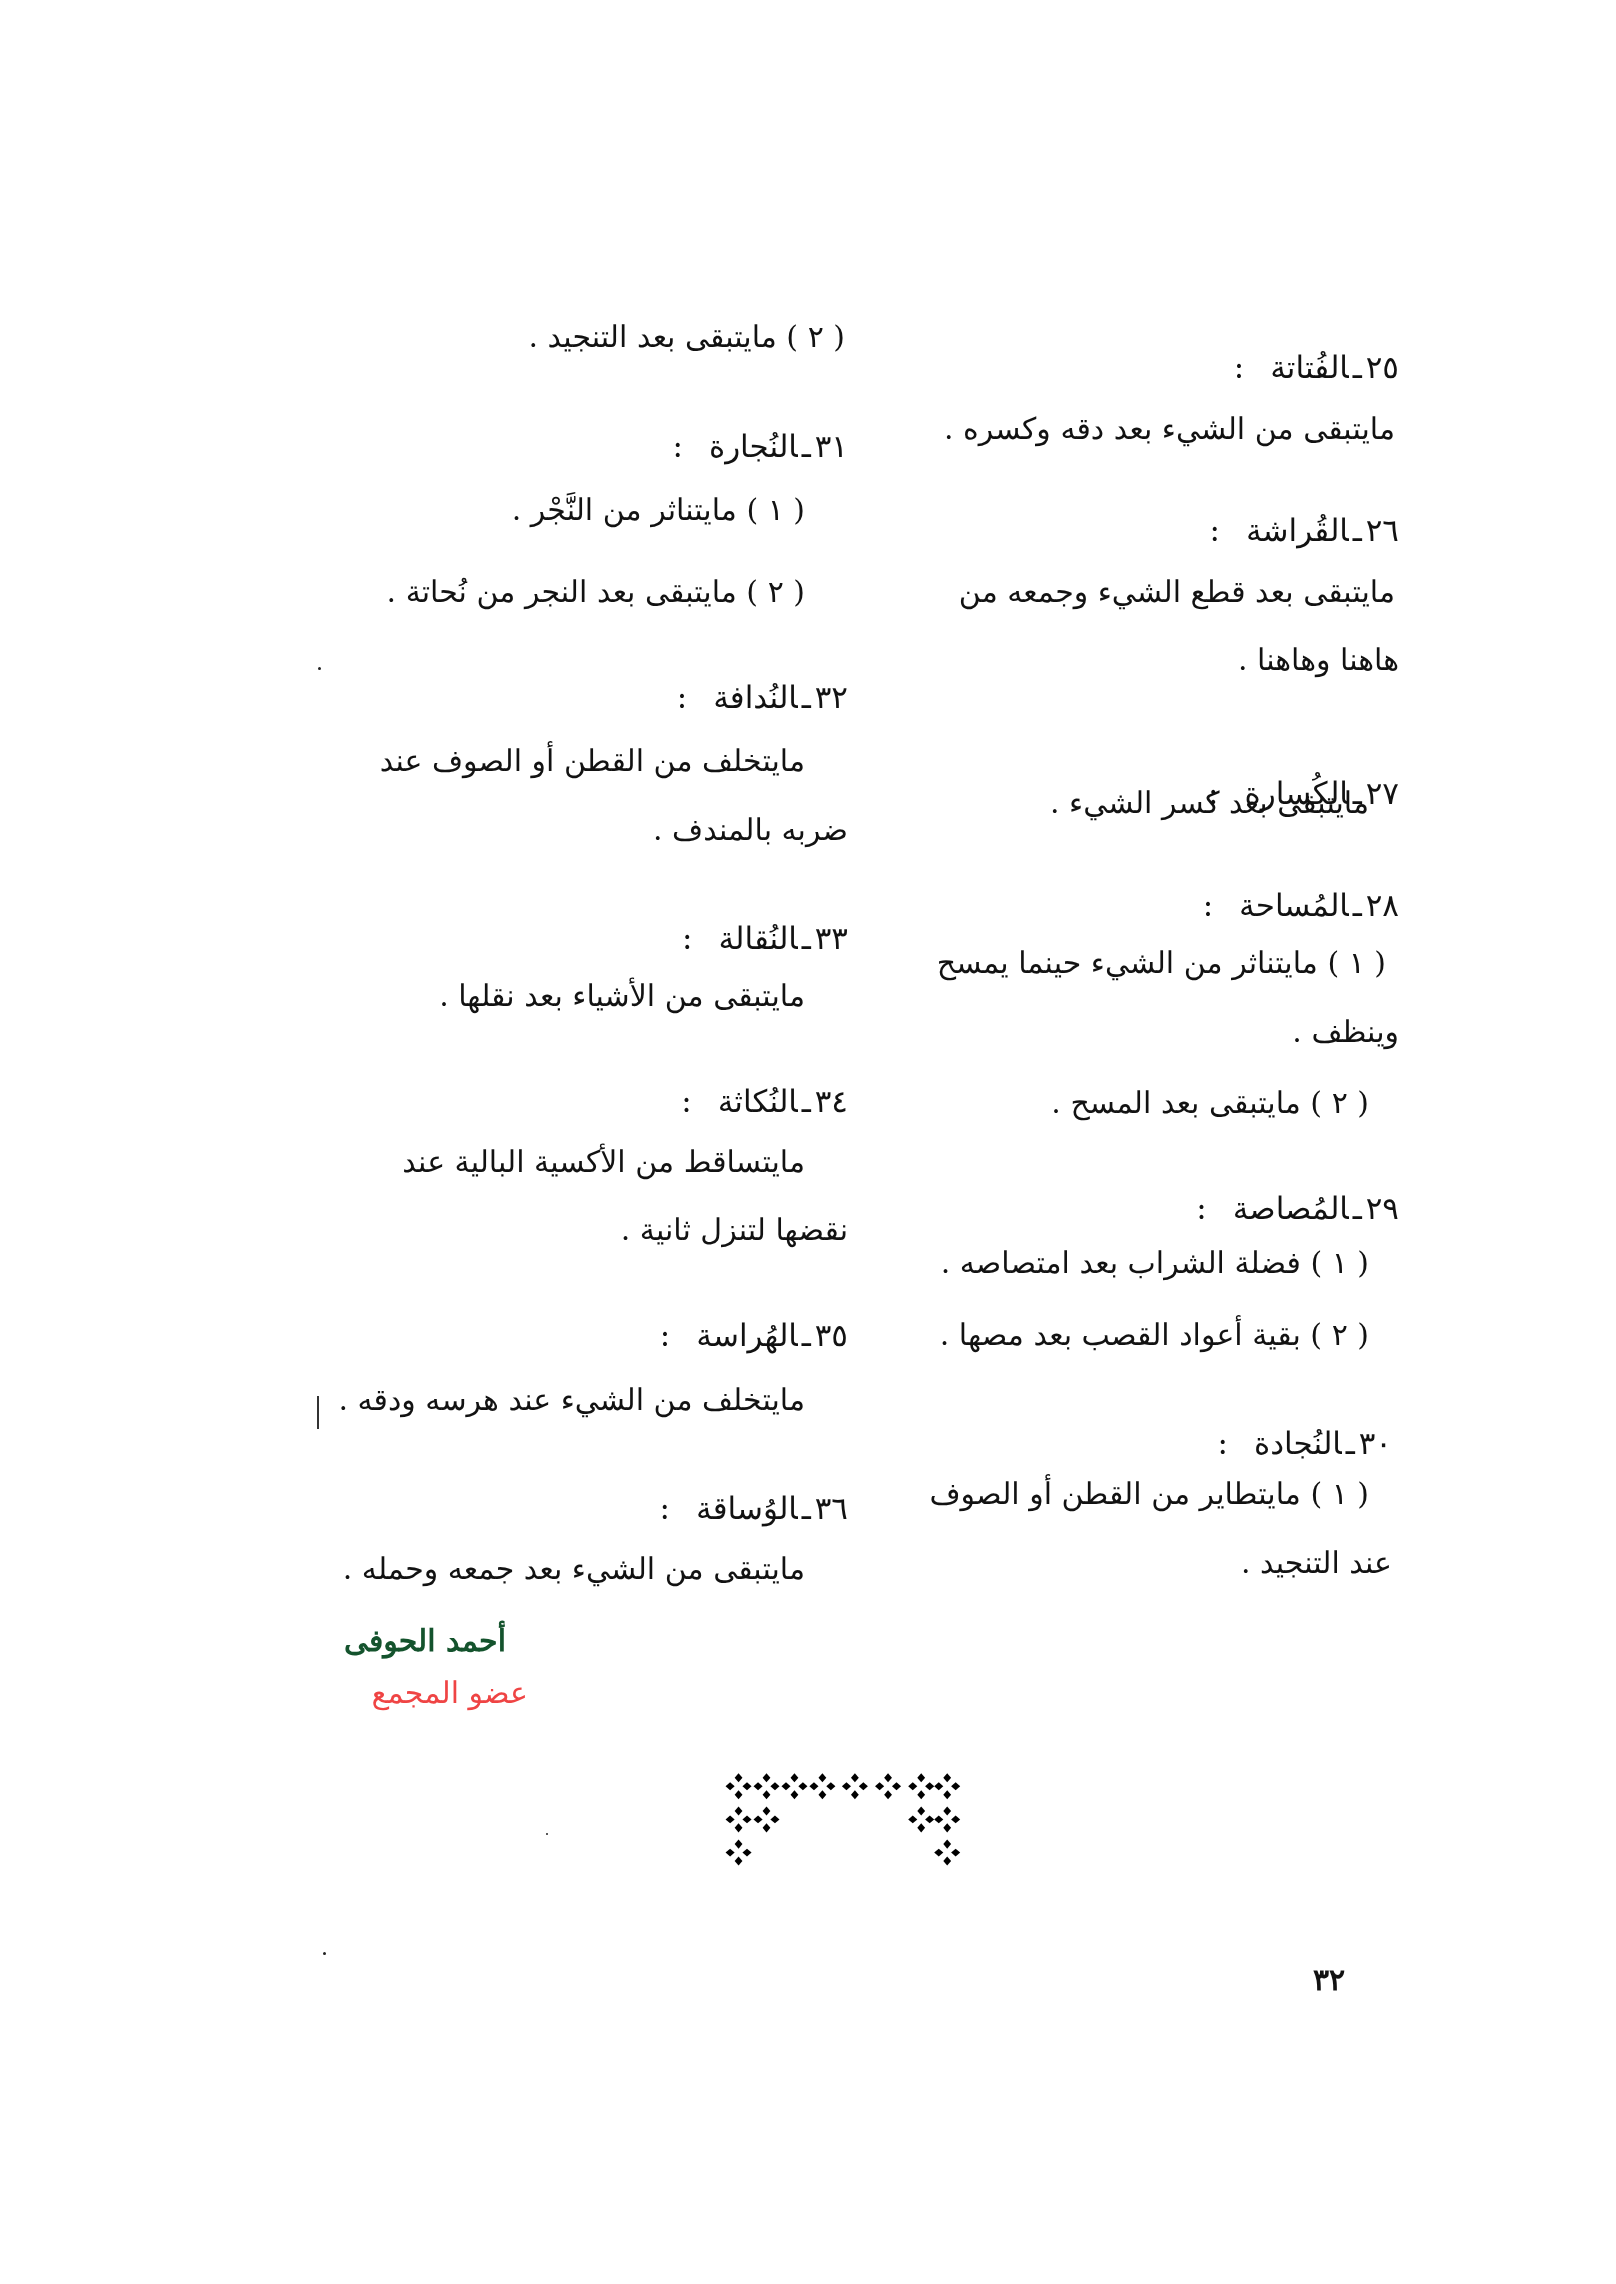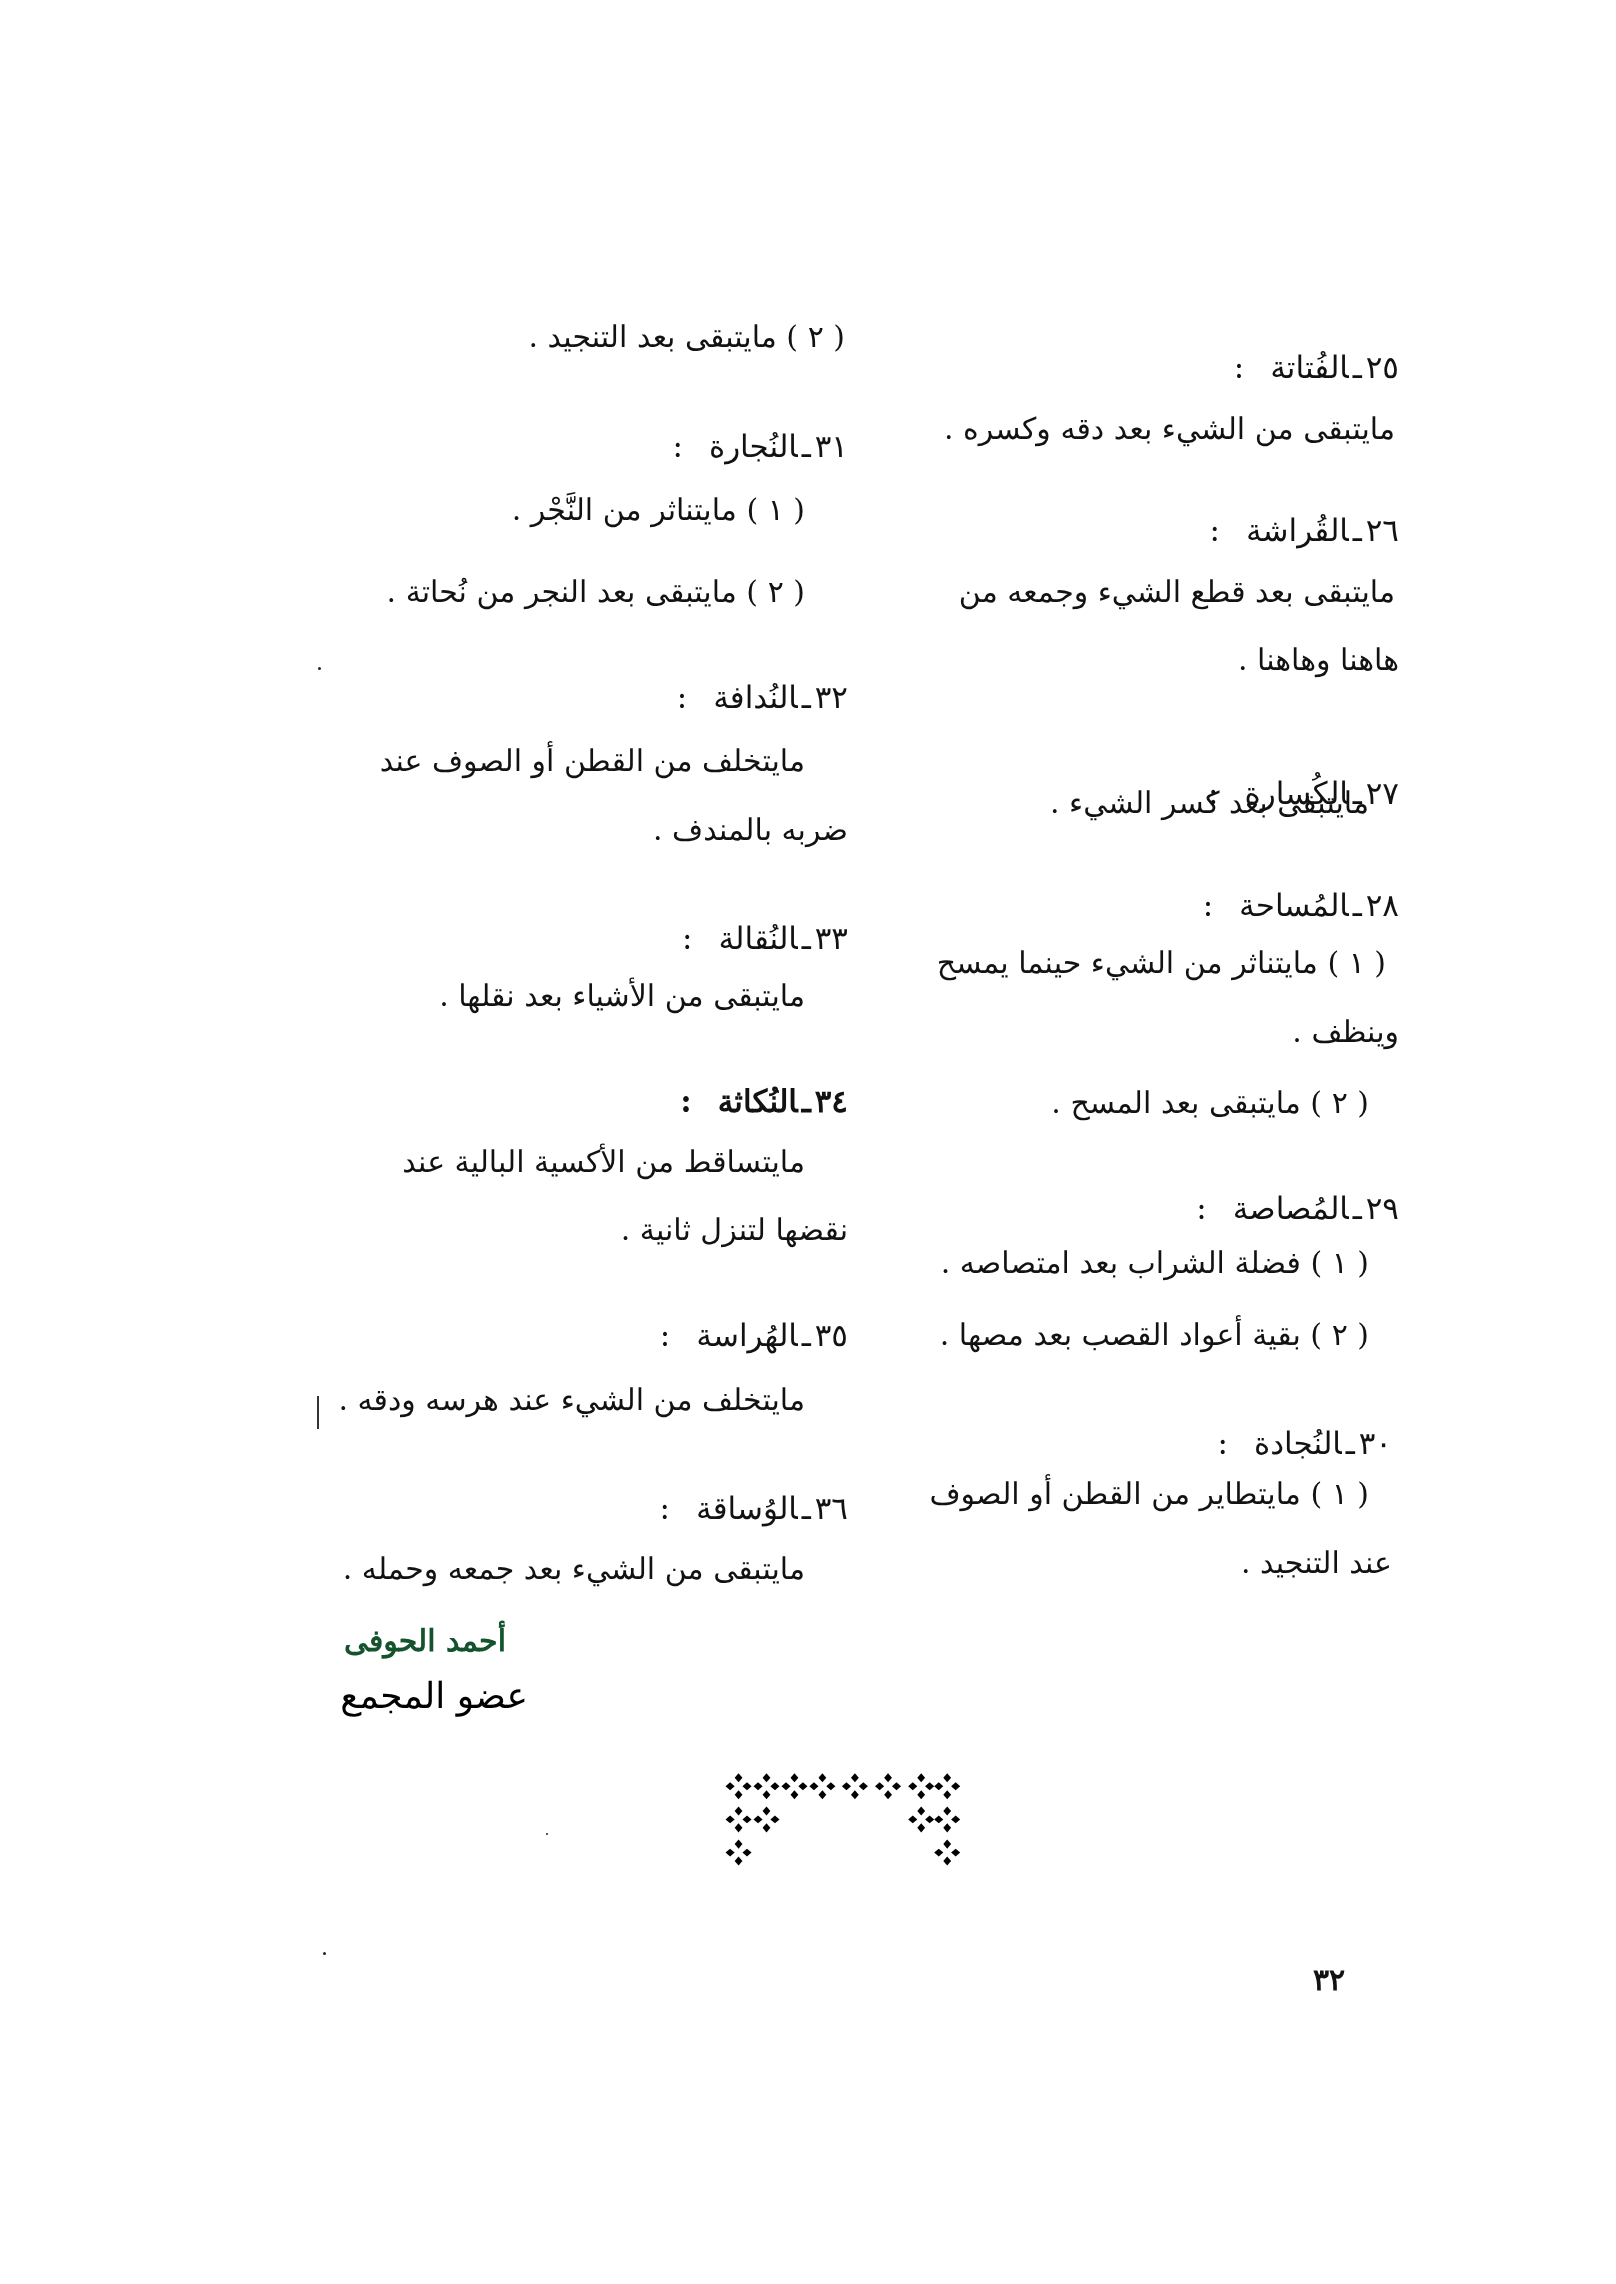--- a/index.html
+++ b/index.html
@@ -39,24 +39,24 @@
     .signature-name {
       position: absolute;
       font-size: 30px;
       font-weight: bold;
       direction: rtl;
       white-space: nowrap;
       color: #14532d;
     }
     .signature-title {
       position: absolute;
-      font-size: 36px;
+      font-size: 30px;
       direction: rtl;
       white-space: nowrap;
-      color: #000000;
+      color: #ef4444;
     }
     .page-number {
       position: absolute;
       font-size: 30px;
       font-weight: bold;
       direction: rtl;
       color: #111;
     }
     .ornament {
       position: absolute;
@@ -129,21 +129,21 @@
     <span class="num">٣٢</span><span class="dash">ـ</span><span>النُدافة</span><span class="colon">:</span>
   </div>
   <div class="line" style="right:812px; top:743px;">مايتخلف من القطن أو الصوف عند</div>
   <div class="line" style="right:769px; top:812px;">ضربه بالمندف .</div>
 
   <div class="line heading" style="right:769px; top:903px;">
     <span class="num">٣٣</span><span class="dash">ـ</span><span>النُقالة</span><span class="colon">:</span>
   </div>
   <div class="line" style="right:812px; top:978px;">مايتبقى من الأشياء بعد نقلها .</div>
 
-  <div class="line heading" style="right:769px; top:1066px;font-weight:bold;">
+  <div class="line heading" style="right:769px; top:1066px;">
     <span class="num">٣٤</span><span class="dash">ـ</span><span>النُكاثة</span><span class="colon">:</span>
   </div>
   <div class="line" style="right:812px; top:1144px;">مايتساقط من الأكسية البالية عند</div>
   <div class="line" style="right:769px; top:1212px;">نقضها لتنزل ثانية .</div>
 
   <div class="line heading" style="right:769px; top:1300px;">
     <span class="num">٣٥</span><span class="dash">ـ</span><span>الهُراسة</span><span class="colon">:</span>
   </div>
   <div class="line" style="right:812px; top:1382px;">مايتخلف من الشيء عند هرسه ودقه .</div>
 

